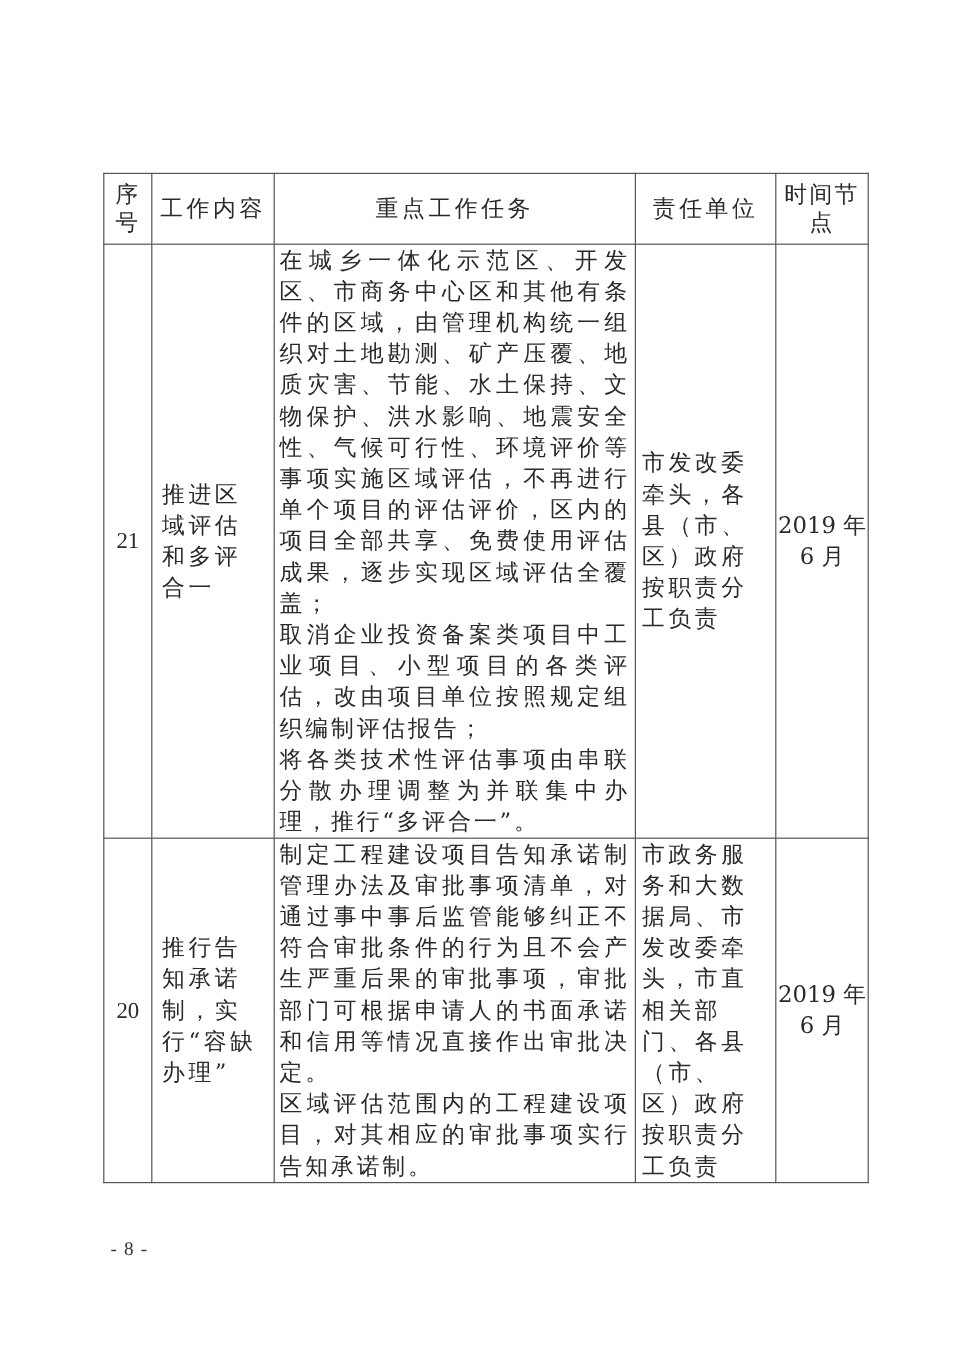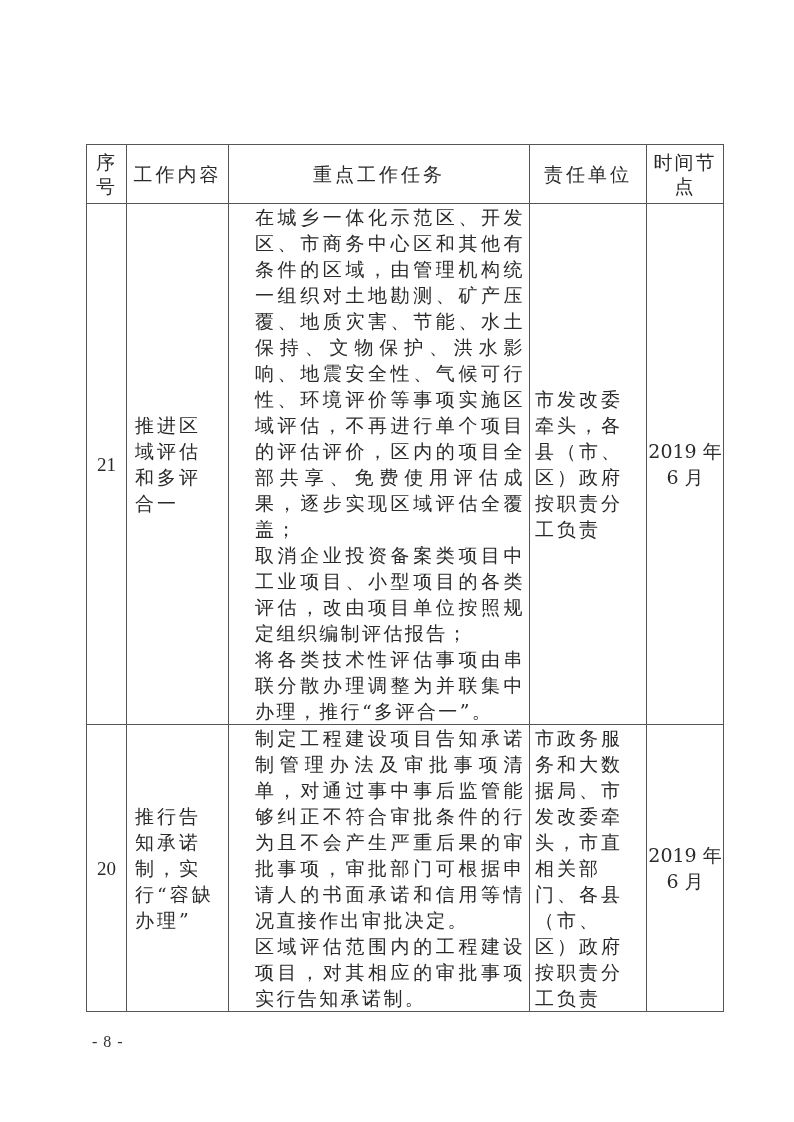--- a/index.html
+++ b/index.html
@@ -14,21 +14,21 @@
   .c-content { width:101px; }
   .c-task { width:300px; }
   .c-unit { width:116px; }
   .c-time { width:76px; text-align:center; }
   tr.head { height:59px; }
   tr.head th { text-align:center; letter-spacing:3px; }
   tr.head th.c-no, tr.head th.c-time { line-height:24px; letter-spacing:2px; }
   tr.r21 { height:466px; }
   tr.r22 { height:278px; }
   .content-text { padding:0 6px 0 8px; text-align:left; letter-spacing:3px; }
-  .task-text { padding:0 4px 0 4px; letter-spacing:2.4px; text-align:justify;margin-left:22px; }
+  .task-text { padding:0 4px 0 4px; letter-spacing:2.4px; text-align:justify; }
   .task-text .para { display:block; }
   .unit-text { padding:0 5px; text-align:left; letter-spacing:3px; }
   .time-text { text-align:center; line-height:26px; }
   .num { font-family:"Liberation Serif",serif; font-size:19px; }
   .page-num { position:absolute; left:92px; top:1033px; font-size:16px;
               font-family:"Liberation Serif",serif; color:#333; letter-spacing:1px; }
 </style>
 </head>
 <body>
 

